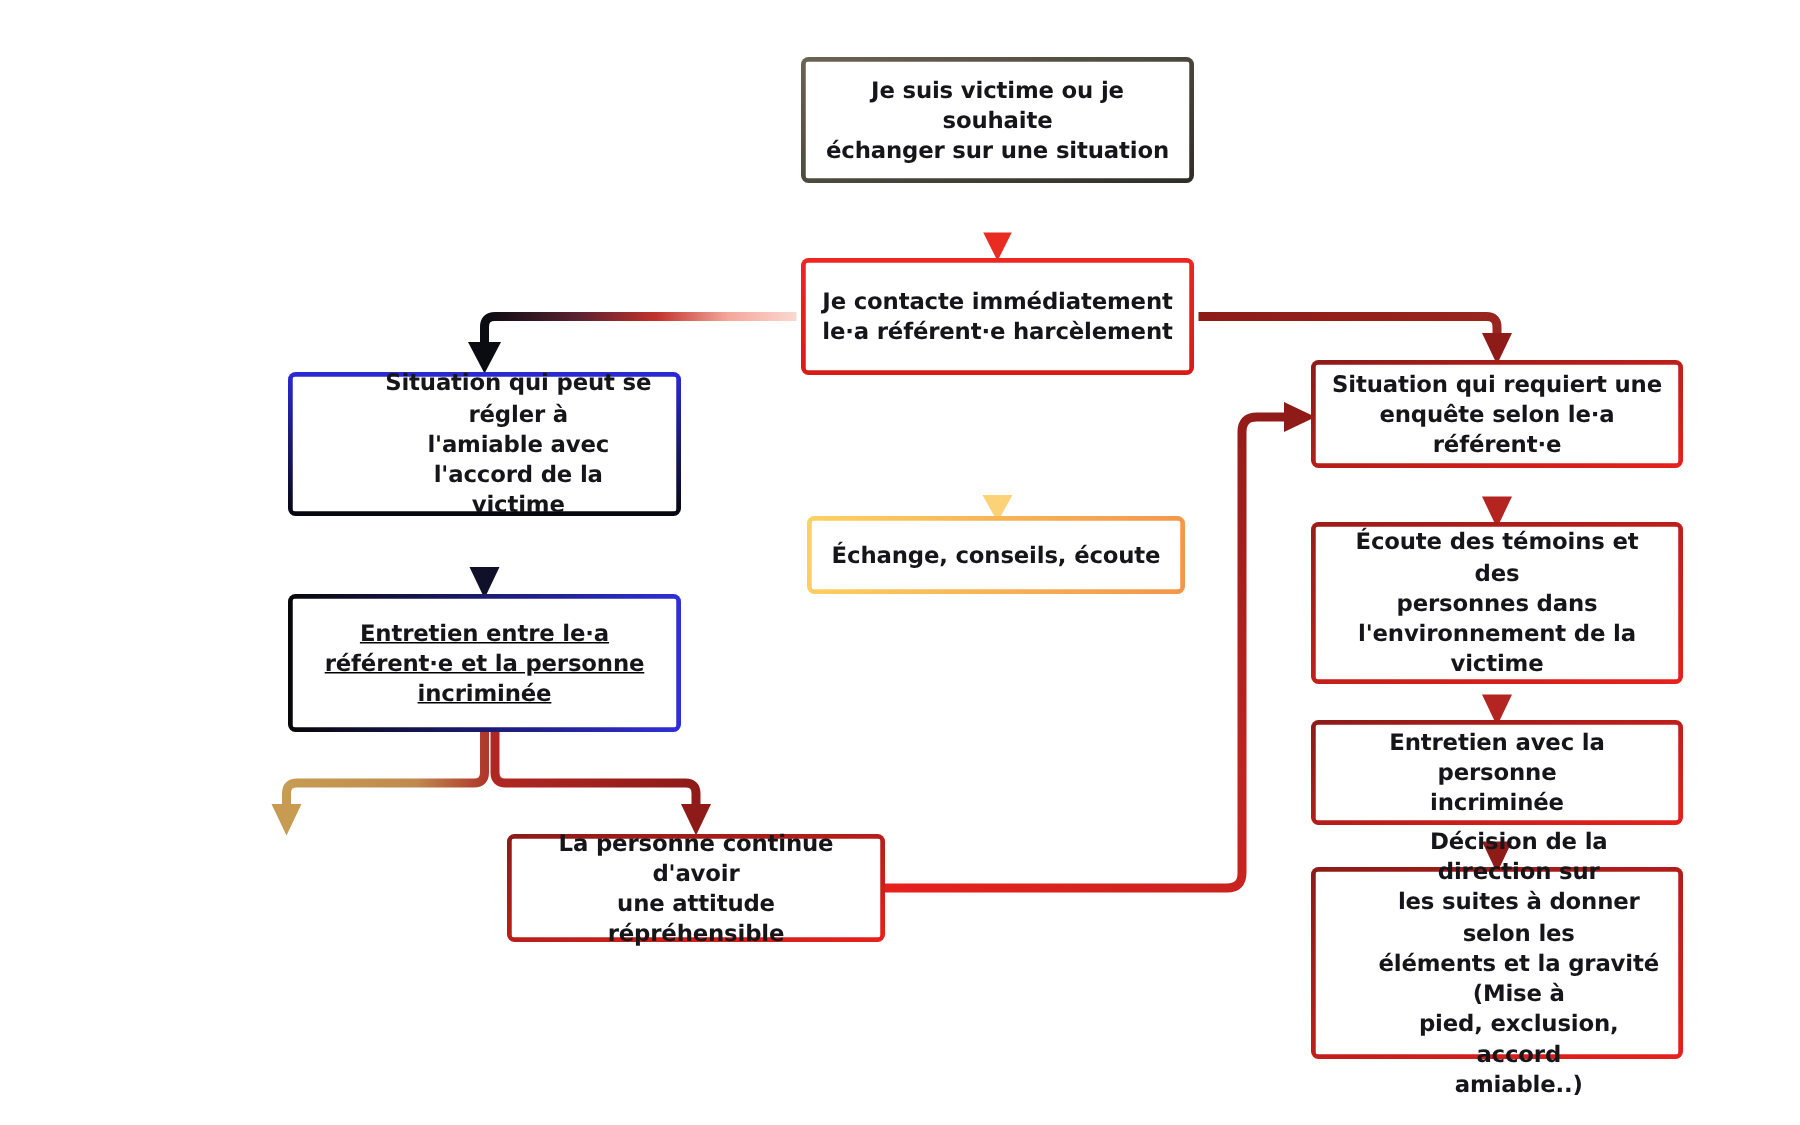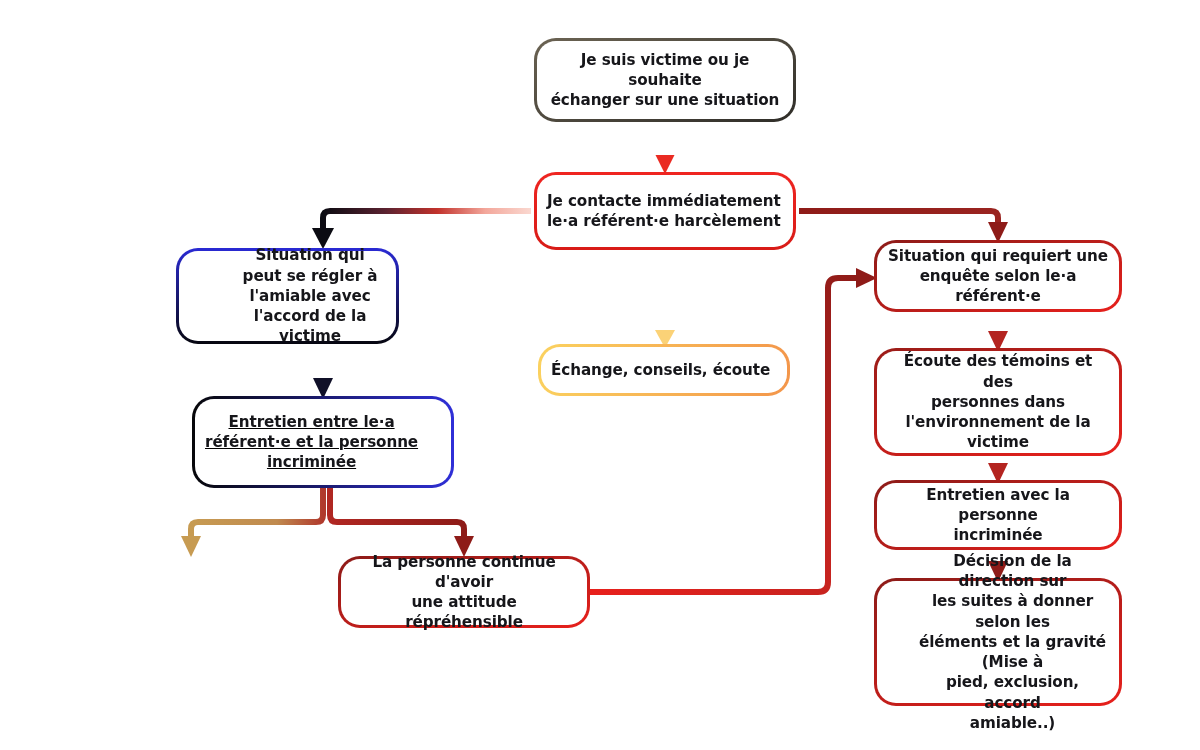--- a/index.html
+++ b/index.html
@@ -23,24 +23,24 @@
     left: 0;
     top: 0;
     width: 1200px;
     height: 750px;
     pointer-events: none;
   }
   .node {
     position: absolute;
     box-sizing: border-box;
     background: #ffffff;
-    border-radius: 22px;
+    border-radius: 5px;
     display: flex;
     align-items: center;
-    justify-content: flex-start;
+    justify-content: center;
     text-align: center;
     z-index: 3;
   }
   .node .node-label {
     display: block;
     color: #16161a;
     font-weight: 700;
     font-size: 15.2px;
     line-height: 1.33;
     letter-spacing: -0.1px;
@@ -184,21 +184,21 @@
   <div class="node grad-border" style="left: 534px; top: 38px; width: 262px; height: 84px; background: linear-gradient(rgb(255, 255, 255), rgb(255, 255, 255)) padding-box padding-box, linear-gradient(160deg, rgb(107, 99, 83) 0%, rgb(47, 45, 40) 100%) border-box border-box;">
     <span class="node-label">Je suis victime ou je souhaite
 échanger sur une situation</span>
   </div>
 
   <div class="node grad-border" style="left: 534px; top: 172px; width: 262px; height: 78px; background: linear-gradient(rgb(255, 255, 255), rgb(255, 255, 255)) padding-box padding-box, linear-gradient(rgb(239, 37, 33) 0%, rgb(216, 27, 23) 100%) border-box border-box;">
     <span class="node-label">Je contacte immédiatement
 le·a référent·e harcèlement</span>
   </div>
 
-  <div class="node grad-border" style="left: 176px; top: 248px; width: 223px; height: 96px; background: linear-gradient(rgb(255, 255, 255), rgb(255, 255, 255)) padding-box padding-box, linear-gradient(rgb(42, 42, 212) 0%, rgb(6, 6, 15) 100%) border-box border-box; padding-left: 45px;">
+  <div class="node grad-border" style="left: 192px; top: 248px; width: 262px; height: 96px; background: linear-gradient(rgb(255, 255, 255), rgb(255, 255, 255)) padding-box padding-box, linear-gradient(rgb(42, 42, 212) 0%, rgb(6, 6, 15) 100%) border-box border-box; padding-left: 45px;">
     <span class="node-label">Situation qui peut se régler à
 l'amiable avec l'accord de la
 victime</span>
   </div>
 
   <div class="node grad-border" style="left: 538px; top: 344px; width: 252px; height: 52px; background: linear-gradient(rgb(255, 255, 255), rgb(255, 255, 255)) padding-box padding-box, linear-gradient(100deg, rgb(251, 210, 95) 0%, rgb(243, 149, 74) 100%) border-box border-box;">
     <span class="node-label">Échange, conseils, écoute</span>
   </div>
 
   <div class="node grad-border" style="left: 192px; top: 396px; width: 262px; height: 92px; background: linear-gradient(rgb(255, 255, 255), rgb(255, 255, 255)) padding-box padding-box, linear-gradient(90deg, rgb(7, 7, 9) 0%, rgb(47, 47, 216) 100%) border-box border-box; text-decoration: underline;">

